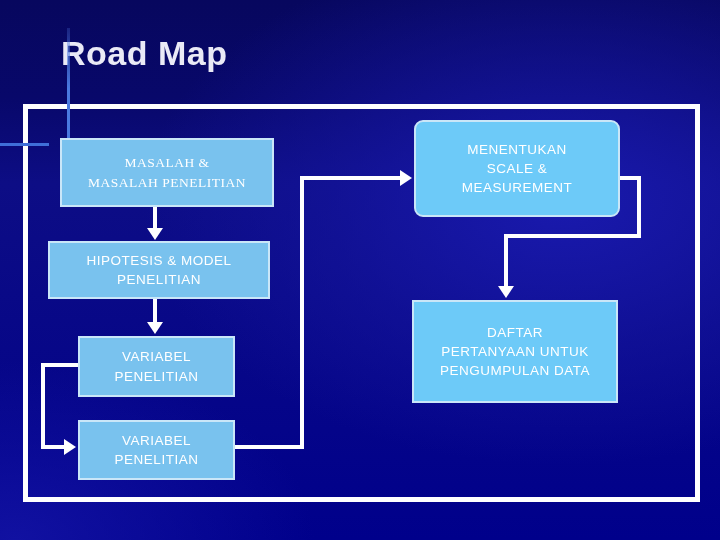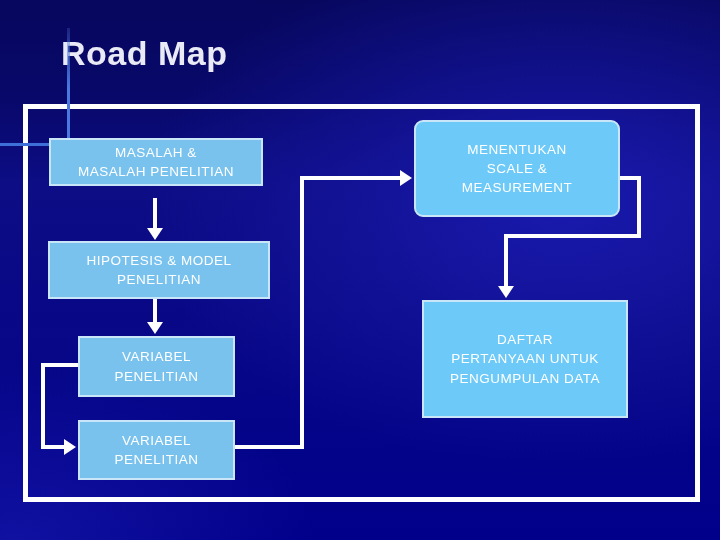--- a/index.html
+++ b/index.html
@@ -47,26 +47,26 @@
   .fbox{
     position:absolute;z-index:3;box-sizing:border-box;
     background:var(--box-fill);
     border:2px solid var(--box-border);
     color:var(--box-text);
     display:flex;align-items:center;justify-content:center;
     text-align:center;white-space:pre-line;
     font-size:13.5px;letter-spacing:.5px;line-height:1.42;
   }
   .fbox.bright{background:var(--box-fill-bright);}
-  .box-masalah   {left:49px; top:138px; width:214px; height:48px;}
+  .box-masalah   {left:60px; top:138px; width:214px; height:69px;font-family:Liberation Serif, serif;}
   .box-menentukan{left:414px;top:120px; width:206px; height:97px;border-radius:9px;}
   .box-hipotesis {left:48px; top:241px; width:222px; height:58px;}
   .box-variabel1 {left:78px; top:336px; width:157px; height:61px;}
   .box-variabel2 {left:78px; top:420px; width:157px; height:60px;}
-  .box-daftar    {left:422px;top:300px; width:206px; height:118px;}
+  .box-daftar    {left:412px;top:300px; width:206px; height:103px;}
   .seg{position:absolute;background:var(--connector);z-index:2;}
   .ah{position:absolute;width:0;height:0;z-index:2;}
   .ah-down{border-left:8px solid transparent;border-right:8px solid transparent;border-top:12px solid var(--connector);}
   .ah-right{border-top:8px solid transparent;border-bottom:8px solid transparent;border-left:12px solid var(--connector);}
   
   .c1v {left:153px;top:198px;width:4px;height:30px;}
   .c1a {left:147px;top:228px;}
   .c2v {left:153px;top:299px;width:4px;height:23px;}
   .c2a {left:147px;top:322px;}
   .c3h1{left:41px; top:363px;width:39px;height:4px;}

